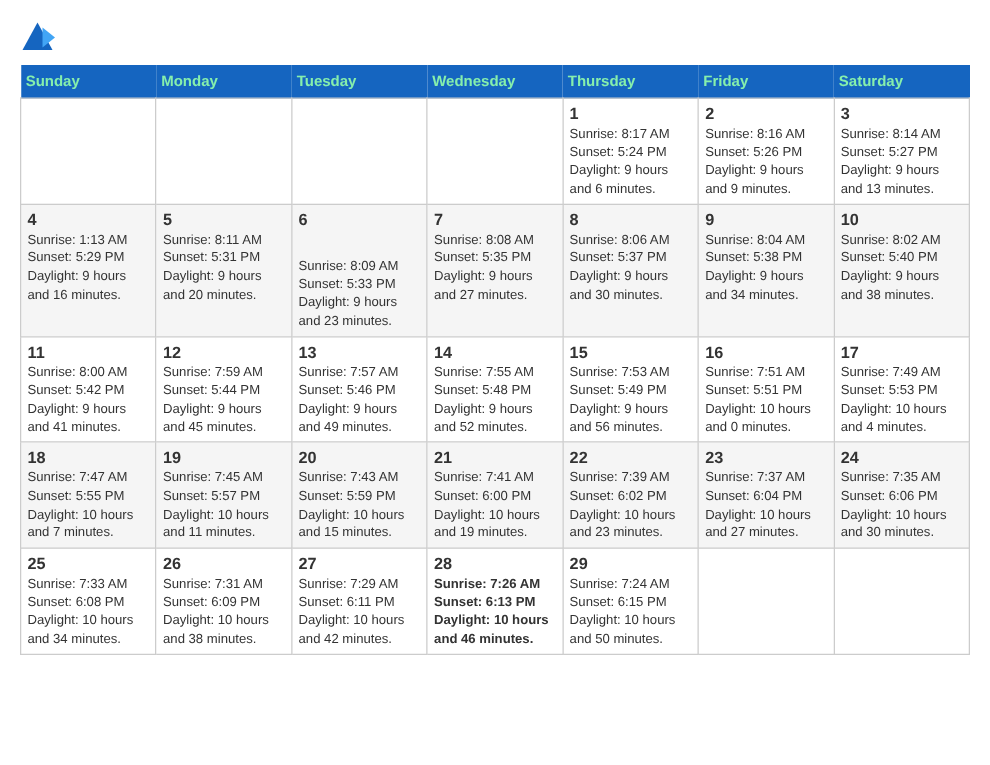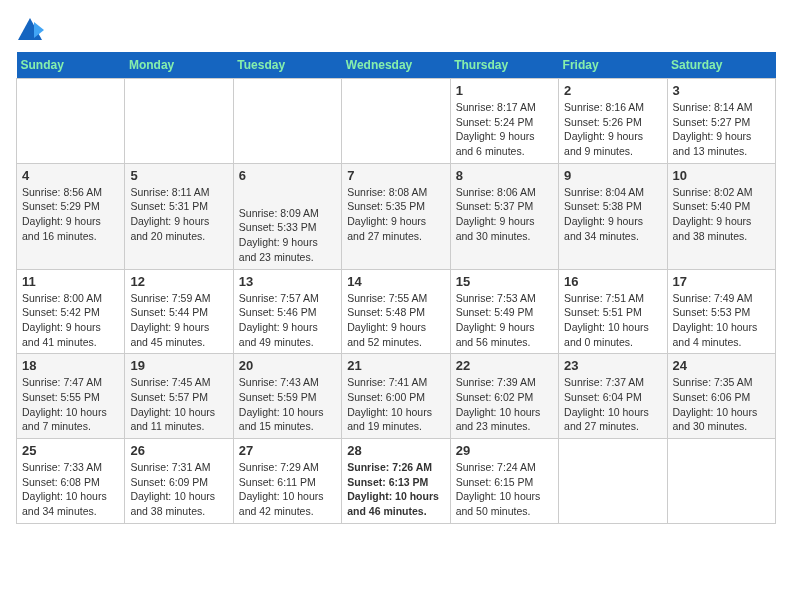--- a/index.html
+++ b/index.html
@@ -135,21 +135,21 @@
           <span class="day-number">3</span>
           <div class="day-info" style="white-space: pre-line;">Sunrise: 8:14 AM
 Sunset: 5:27 PM
 Daylight: 9 hours
 and 13 minutes.</div>
         </td>
       </tr>
       <tr>
         <td>
           <span class="day-number">4</span>
-          <div class="day-info" style="white-space: pre-line;">Sunrise: 8:56 AM
+          <div class="day-info" style="white-space: pre-line;">Sunrise: 1:13 AM
 Sunset: 5:29 PM
 Daylight: 9 hours
 and 16 minutes.</div>
         </td>
         <td>
           <span class="day-number">5</span>
           <div class="day-info" style="white-space: pre-line;">Sunrise: 8:11 AM
 Sunset: 5:31 PM
 Daylight: 9 hours
 and 20 minutes.</div>

